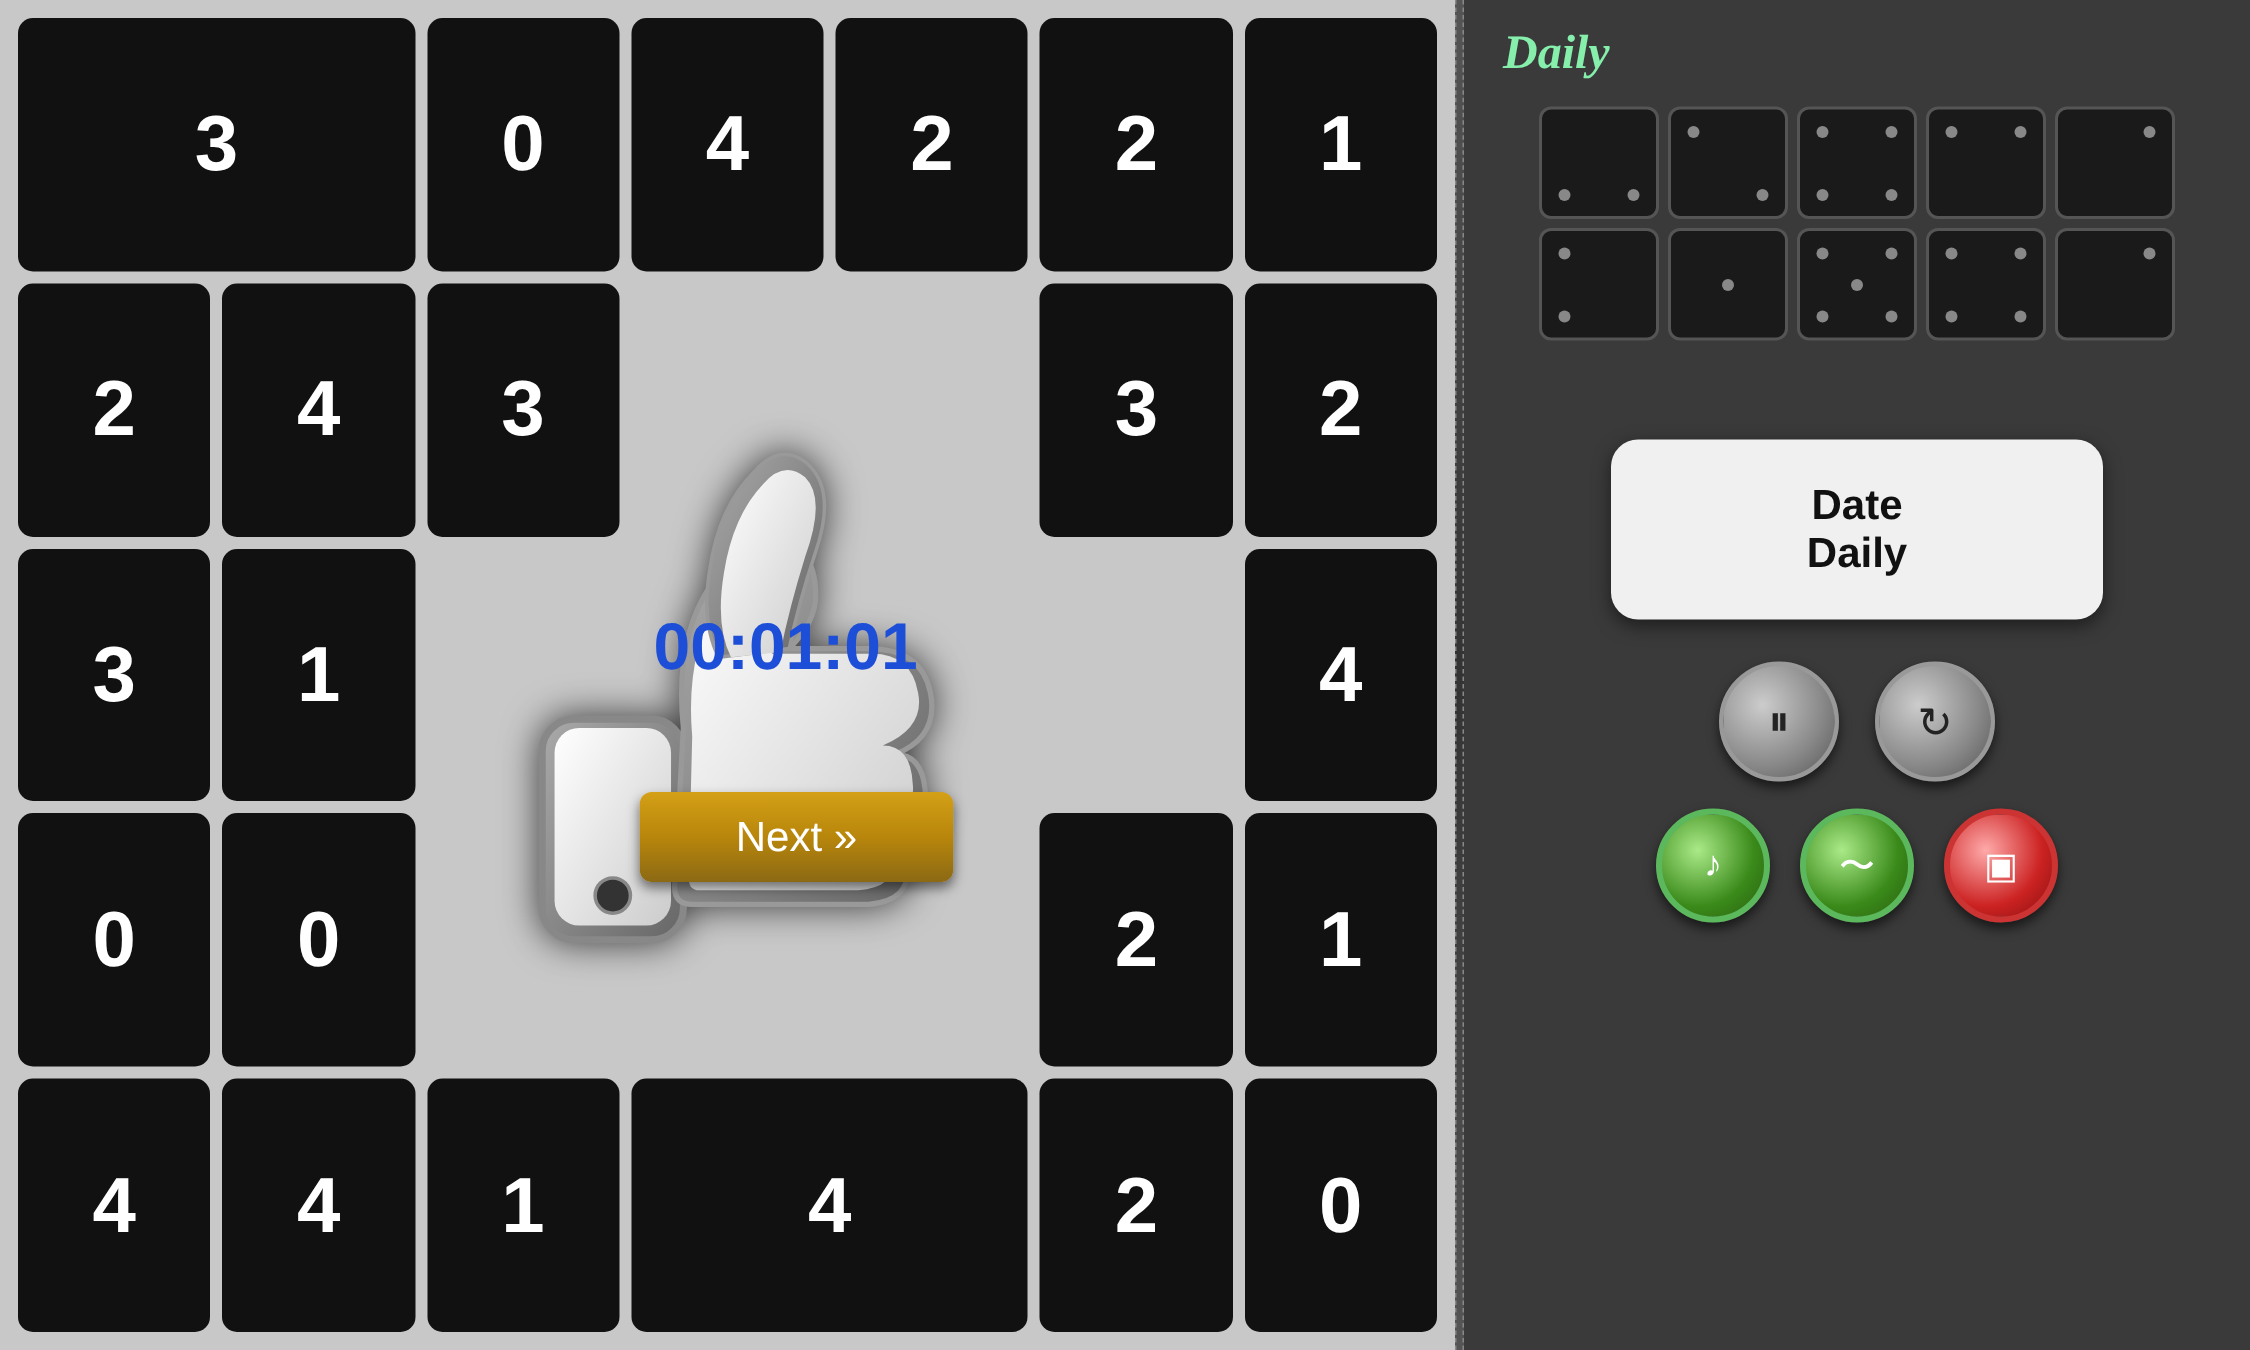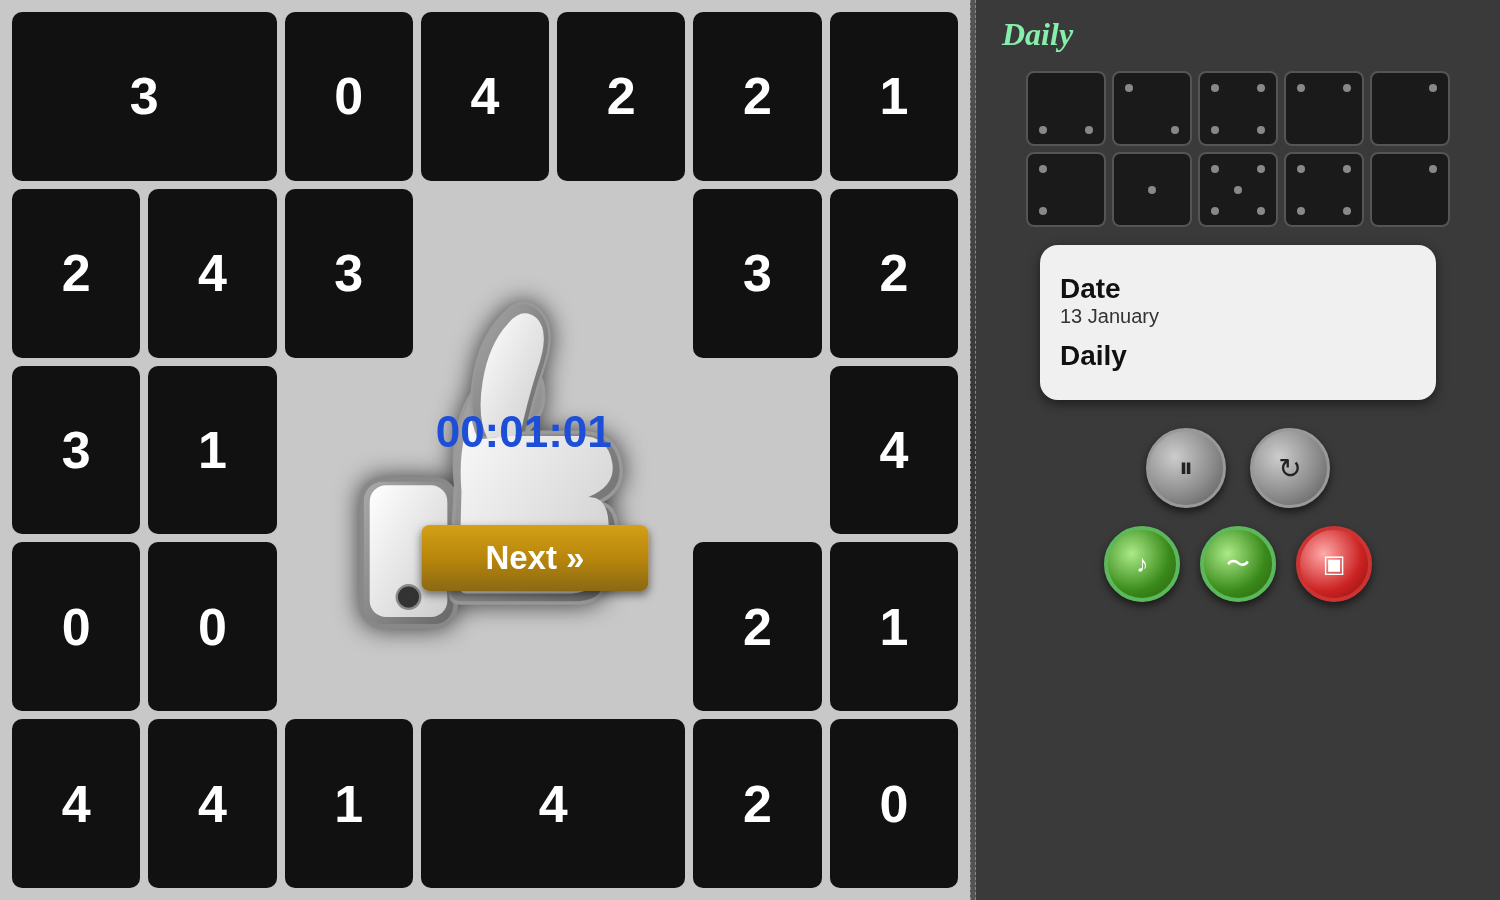--- a/index.html
+++ b/index.html
@@ -97,23 +97,25 @@
     }
 
     .dot.empty {
       background: transparent;
     }
 
     
     #datetime-card {
       background: #f0f0f0;
       border-radius: 18px;
-      width: 396px;
+      width: 328px;
       padding: 28px 20px;
+      text-align: center;
       box-shadow: 0 4px 12px rgba(0,0,0,0.5);
+      margin-top: 48px;
     }
 
     #datetime-card .dt-label {
       font-size: 28px;
       font-weight: bold;
       color: #111;
       font-family: Arial, sans-serif;
     }
 
     #datetime-card .dt-value {
@@ -216,22 +218,22 @@
       position: absolute;
       top: 62%;
       left: 50%;
       transform: translate(-28%, -50%);
       z-index: 200;
       background: linear-gradient(to bottom, #d4a017, #b8860b, #8b6914);
       color: #fff;
       border: none;
       border-radius: 8px;
       padding: 14px 64px;
-      font-size: 33px;
-      font-weight: bold;
+      font-size: 28px;
+      font-weight: normal;
       cursor: pointer;
       box-shadow: 0 4px 8px rgba(0,0,0,0.5);
       font-family: Arial, sans-serif;
     }
 
     
     .tile.span2c { grid-column: span 2; }
   </style>
 </head>
 <body>
@@ -477,21 +479,20 @@
         <div class="dot empty"></div>
         <div class="dot empty"></div>
       <div class="dot empty"></div>
         <div class="dot empty"></div>
         <div class="dot empty"></div>
     </div>
   </div>
 
   <div id="datetime-card">
     <div class="dt-label">Date</div>
-    <div class="dt-value">13 January</div>
     <div class="dt-label">Daily</div>
   </div>
 
   <div id="controls-top">
     <div class="ctrl-btn">
       <span>⏸</span>
     </div>
     <div class="ctrl-btn">
       <span>↻</span>
     </div>

